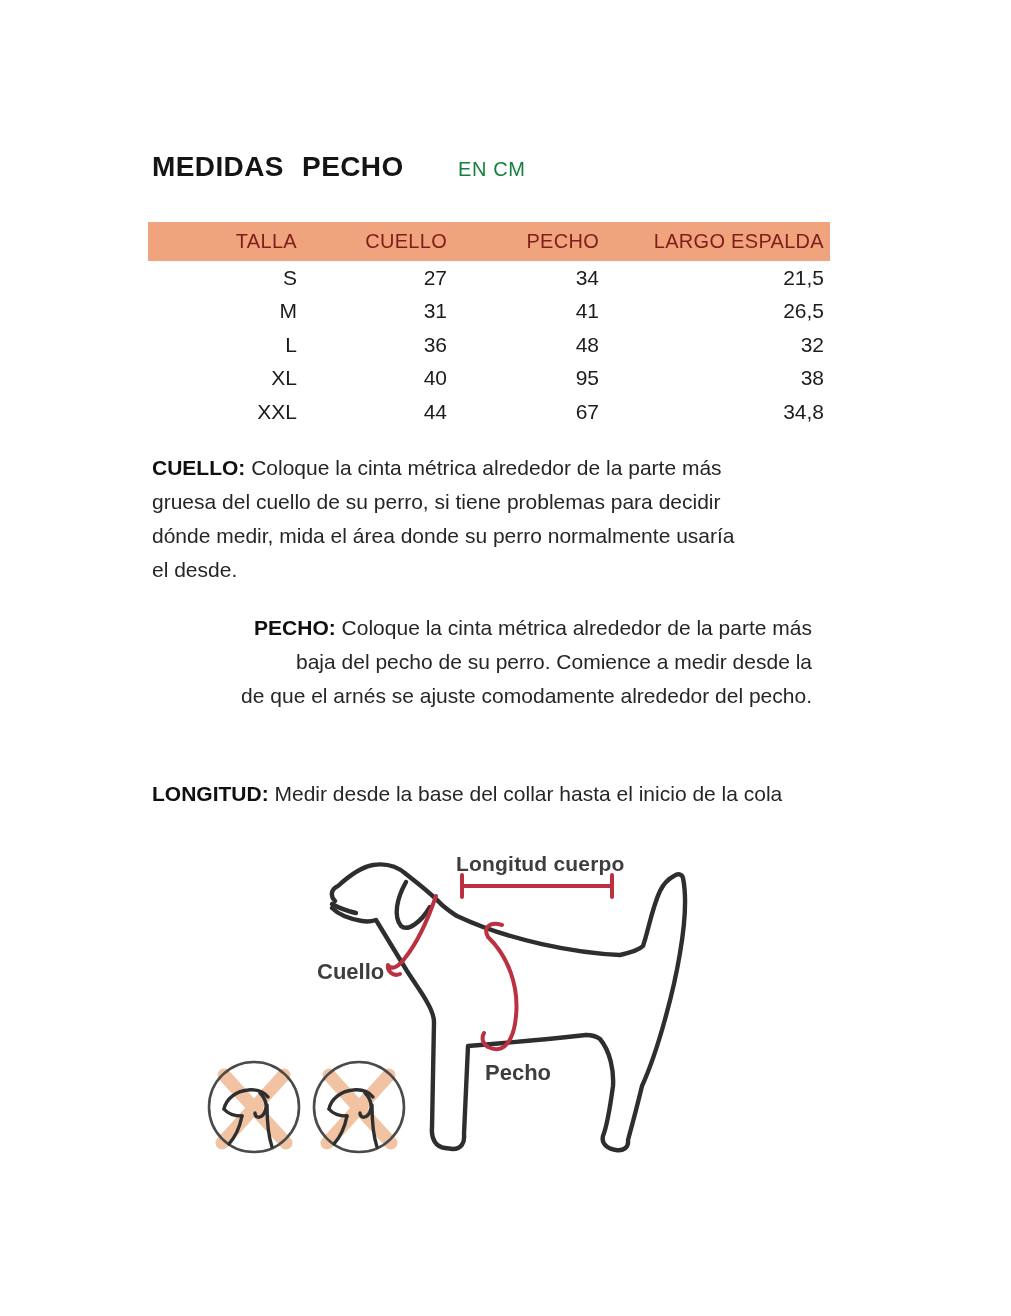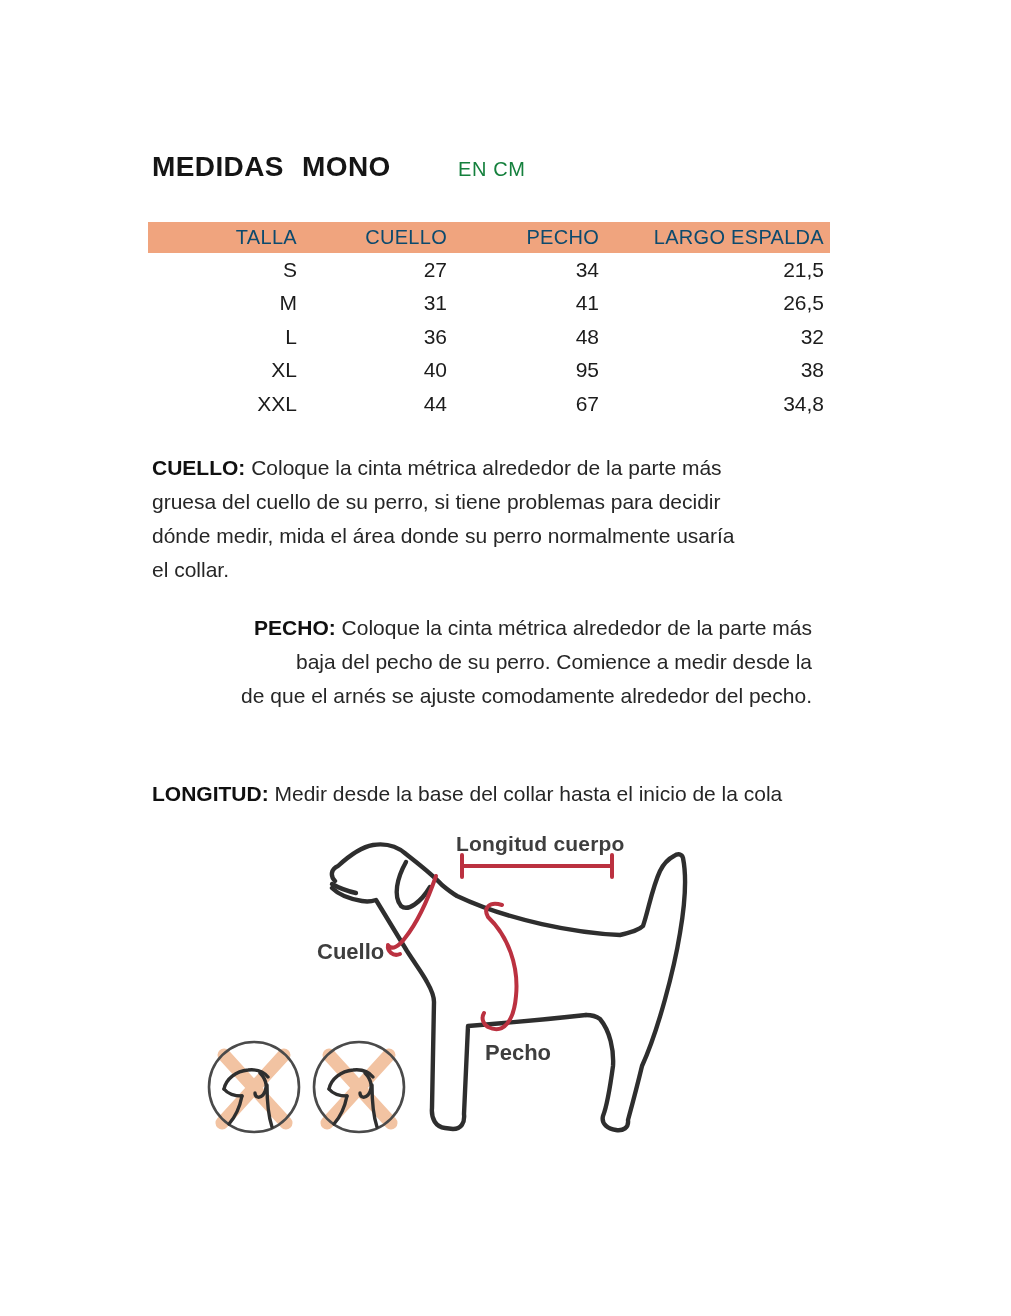--- a/index.html
+++ b/index.html
@@ -26,61 +26,61 @@
   }
 
   
   .size-table { position: absolute; left: 148px; top: 222px; width: 682px; }
   .thead, .trow {
     display: grid;
     grid-template-columns: 155px 150px 152px 225px;
     align-items: center;
   }
   .thead {
-    height: 31px;
+    height: 39px;
     background: var(--header-bg, #f0a47e);
-    font-size: 20px; font-weight: 400; color: #0c4a6e;
+    font-size: 20px; font-weight: 400; color: #7f1d1d;
     letter-spacing: 0.3px;
   }
   .trow { height: 33.5px; font-size: 21px; color: #1c1c1c; }
   .cell { text-align: right; padding-right: 6px; white-space: nowrap; }
 
   
   .instr {
     position: absolute; left: 152px; width: 660px;
     font-size: 21px; line-height: 34px; color: #262626;
   }
   #instr-cuello { top: 451px; }
   #instr-pecho { top: 611px; text-align: right; }
   #instr-longitud { top: 777px; }
   .term { font-weight: 700; color: #101010; }
   .iline { white-space: nowrap; }
 
   
-  .diagram { position: absolute; left: 180px; top: 818px; width: 660px; height: 390px; }
+  .diagram { position: absolute; left: 180px; top: 838px; width: 660px; height: 390px; }
   .diagram svg { position: absolute; left: 0; top: 0; }
   .dlabel { position: absolute; font-weight: 700; color: #3e3e3e; white-space: nowrap; }
   #lbl-length { left: 276px; top: 14px; font-size: 21px; letter-spacing: 0.2px; }
   #lbl-cuello { left: 137px; top: 121px; font-size: 22px; }
   #lbl-pecho  { left: 305px; top: 222px; font-size: 22px; }
 
   
   .ink   { stroke: var(--outline, #2e2e2e); stroke-width: 4.4; fill: none; stroke-linecap: round; stroke-linejoin: round; }
   .red   { stroke: var(--accent-red, #bb3140); stroke-width: 4; fill: none; stroke-linecap: round; stroke-linejoin: round; }
   .peach { stroke: var(--cross-peach, #f2c3a2); stroke-width: 13; fill: none; stroke-linecap: round; }
   .thin  { stroke: #4a4a4a; stroke-width: 2.6; fill: none; }
   .sketch{ stroke: #2f2f2f; stroke-width: 3.4; fill: none; stroke-linecap: round; stroke-linejoin: round; }
   .earfill { fill: #ffffff; }
 </style>
 </head>
 <body>
 
 <div class="page">
 
-  <h1 class="doc-title">MEDIDAS MONO</h1>
+  <h1 class="doc-title">MEDIDAS PECHO</h1>
   <span class="unit-note">EN CM</span>
 
   <div class="size-table">
     <div class="thead">
       <div class="cell">TALLA</div>
       <div class="cell">CUELLO</div>
       <div class="cell">PECHO</div>
       <div class="cell">LARGO ESPALDA</div>
     </div>
     <div class="trow">
@@ -112,21 +112,21 @@
       <div class="cell">44</div>
       <div class="cell">67</div>
       <div class="cell">34,8</div>
     </div>
   </div>
 
   <div class="instr" id="instr-cuello">
     <div class="iline"><b class="term">CUELLO:</b> <span>Coloque la cinta métrica alrededor de la parte más</span></div>
     <div class="iline">gruesa del cuello de su perro, si tiene problemas para decidir</div>
     <div class="iline">dónde medir, mida el área donde su perro normalmente usaría</div>
-    <div class="iline">el collar.</div>
+    <div class="iline">el desde.</div>
   </div>
 
   <div class="instr" id="instr-pecho">
     <div class="iline"><b class="term">PECHO:</b> <span>Coloque la cinta métrica alrededor de la parte más</span></div>
     <div class="iline">baja del pecho de su perro. Comience a medir desde la</div>
     <div class="iline">de que el arnés se ajuste comodamente alrededor del pecho.</div>
   </div>
 
   <div class="instr" id="instr-longitud">
     <div class="iline"><b class="term">LONGITUD:</b> <span>Medir desde la base del collar hasta el inicio de la cola</span></div>

